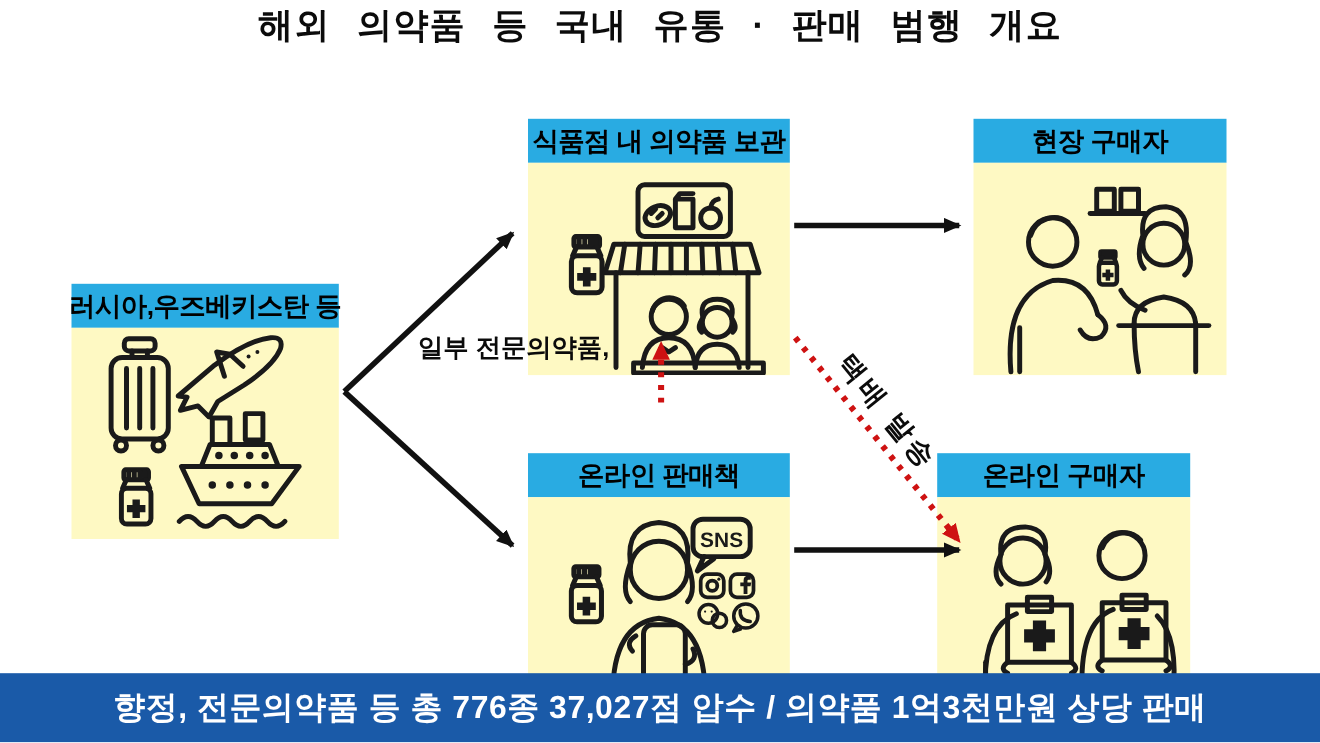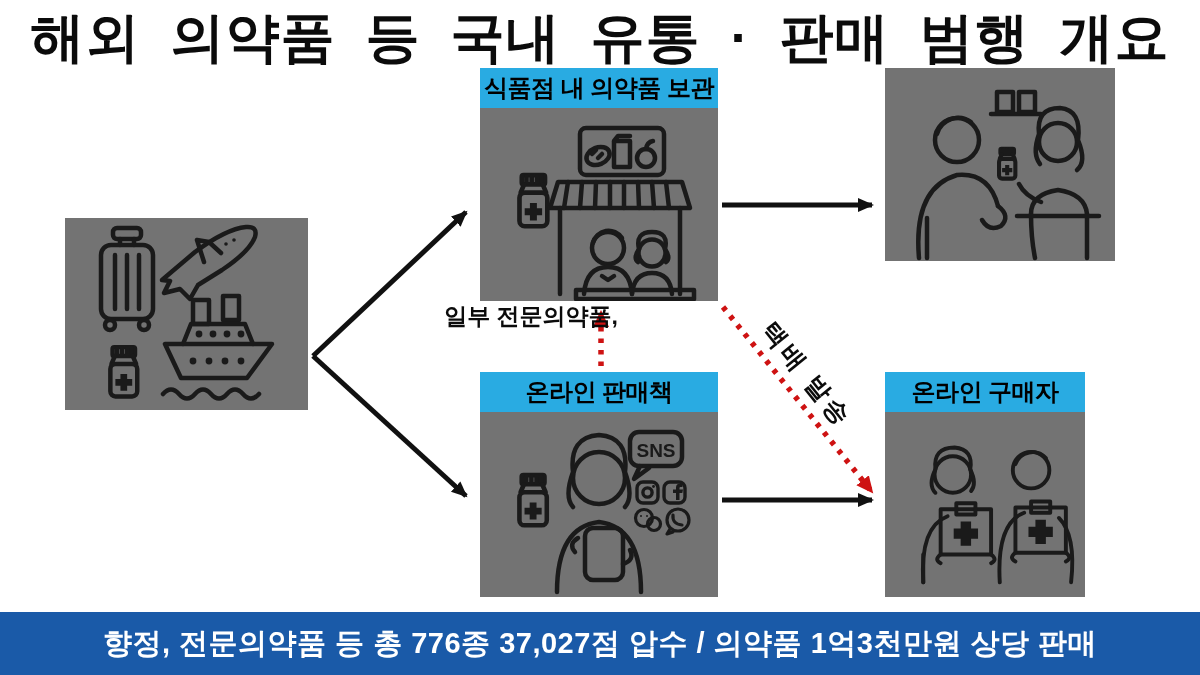--- a/index.html
+++ b/index.html
@@ -2,35 +2,35 @@
 <html><head>
 <meta charset="utf-8">
 <style>
   html,body { margin:0; padding:0; background:#fff; }
   .canvas {
     position:relative; width:1200px; height:675px; background:#ffffff;
     overflow:hidden; font-family:"Liberation Sans","DejaVu Sans",sans-serif;
   }
   .title {
     position:absolute; left:0; top:2px; width:1200px; margin:0;
-    text-align:center; font-size:54px; font-weight:800; color:#0b0b0b;
+    text-align:center; font-size:32px; font-weight:800; color:#0b0b0b;
     letter-spacing:1px; word-spacing:14px; white-space:nowrap;
   }
   .logo { position:absolute; left:14px; top:5px; width:74px; height:68px; }
-  .box { position:absolute; }
+  .box { position:absolute;margin-top:40px; }
   .box-header {
     height:40px; background:#29ABE2; color:#000; font-weight:800;
     font-size:24px; display:flex; align-items:center; justify-content:center;
     white-space:nowrap; letter-spacing:-0.5px;
   }
-  .box-body { background:#737373; display:flex; align-items:center; justify-content:center; }
+  .box-body { background:#fef9c3; display:flex; align-items:center; justify-content:center; }
   .icon-svg { display:block; }
   .overlay { position:absolute; left:0; top:0; width:1200px; height:675px; pointer-events:none; }
   .note {
-    position:absolute; left:418px; top:301px; width:200px; text-align:right;
+    position:absolute; left:380px; top:301px; width:200px; text-align:left;
     font-size:23px; font-weight:800; color:#0b0b0b; line-height:1.35; white-space:nowrap;
   }
   .parcel {
     position:absolute; left:742px; top:358px; width:130px; text-align:center;
     font-size:25px; font-weight:800; color:#0b0b0b; letter-spacing:4px;
     transform:rotate(51deg); white-space:nowrap;
   }
   .banner {
     position:absolute; left:0; top:612px; width:1200px; height:63px;
     background:#1A5AA8; color:#ffffff; display:flex; align-items:center;
@@ -42,20 +42,21 @@
 </style>
 </head>
 <body>
 
 <div class="canvas">
 
 
   <h1 class="title">해외 의약품 등 국내 유통 · 판매 범행 개요</h1>
 
   <div class="box" style="left:65px; top:218px; width:243px;">
+    <div class="box-header">러시아,우즈베키스탄 등</div>
     <div class="box-body" style="height:192px;">
       <svg class="icon-svg" width="243" height="192" viewBox="0 0 243 192">
         <g class="ink">
           <rect x="48" y="10" width="28" height="11" rx="4"></rect>
           <path d="M55,21 v6 M69,21 v6"></path>
           <rect x="36" y="27" width="52" height="74" rx="10"></rect>
           <path d="M50,37 v54 M62,37 v54 M74,37 v54"></path>
           <circle cx="45" cy="107" r="5"></circle>
           <circle cx="79" cy="107" r="5"></circle>
         </g>
@@ -123,20 +124,21 @@
           <circle cx="172" cy="145" r="13.5"></circle>
           <path d="M159,141 q-4,-17 13,-17 q17,0 13,17 q6,9 1,13 M159,141 q-6,9 -1,13"></path>
           <path d="M152,186 q2,-21 20,-21 q18,0 20,21"></path>
           <rect x="96" y="182" width="118" height="9"></rect>
         </g>
       </svg>
     </div>
   </div>
 
   <div class="box" style="left:885px; top:68px; width:230px;">
+    <div class="box-header">현장 구매자</div>
     <div class="box-body" style="height:193px;">
       <svg class="icon-svg" width="230" height="193" viewBox="0 0 230 193">
         <g class="ink">
           <path d="M106,46 H156"></path>
           <rect x="112" y="24" width="16" height="20"></rect>
           <rect x="134" y="24" width="16" height="20"></rect>
         </g>
         <g class="ink">
           <circle cx="72" cy="72" r="22"></circle>
           <path d="M52,66 a22,22 0 0 1 34,-12"></path>
@@ -208,21 +210,21 @@
         </g>
         <g class="ink" style="stroke-width:3.2;">
           <circle cx="198" cy="108" r="11"></circle>
           <path d="M193,103 q-1,9 9,10"></path>
           <path d="M190,117 l-3,5 l6,-2"></path>
         </g>
       </svg>
     </div>
   </div>
 
-  <div class="box" style="left:885px; top:372px; width:200px;">
+  <div class="box" style="left:852px; top:372px; width:230px;">
     <div class="box-header">온라인 구매자</div>
     <div class="box-body" style="height:185px;">
       <svg class="icon-svg" width="230" height="185" viewBox="0 0 230 185">
         <g class="ink">
           <circle cx="78" cy="58" r="21"></circle>
           <path d="M58,52 Q55,27 80,27 Q102,29 98,52 Q106,68 99,77 M58,52 Q49,70 58,79"></path>
           <path d="M44,182 Q40,118 72,106"></path>
           <path d="M44,182 V150"></path>
           <rect x="64" y="98" width="58" height="52"></rect>
           <rect x="82" y="91" width="22" height="13"></rect>

